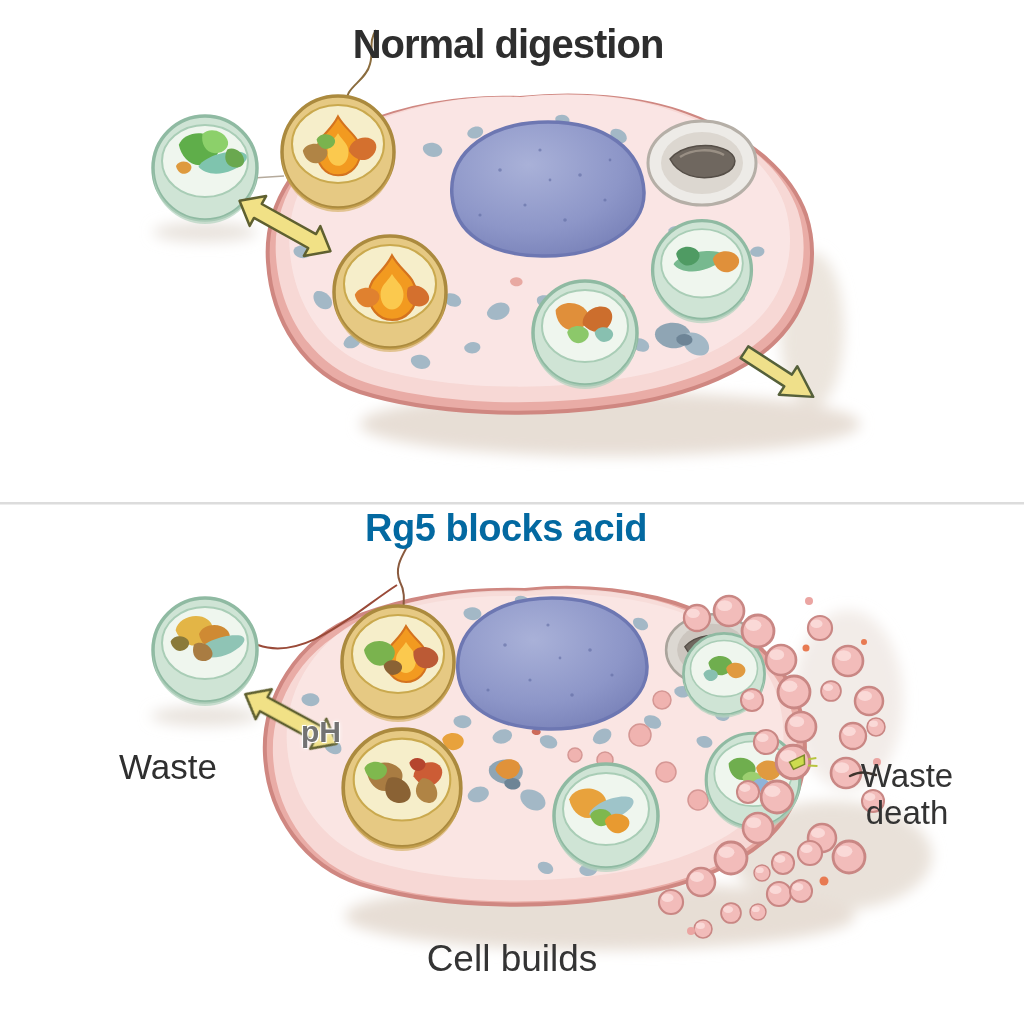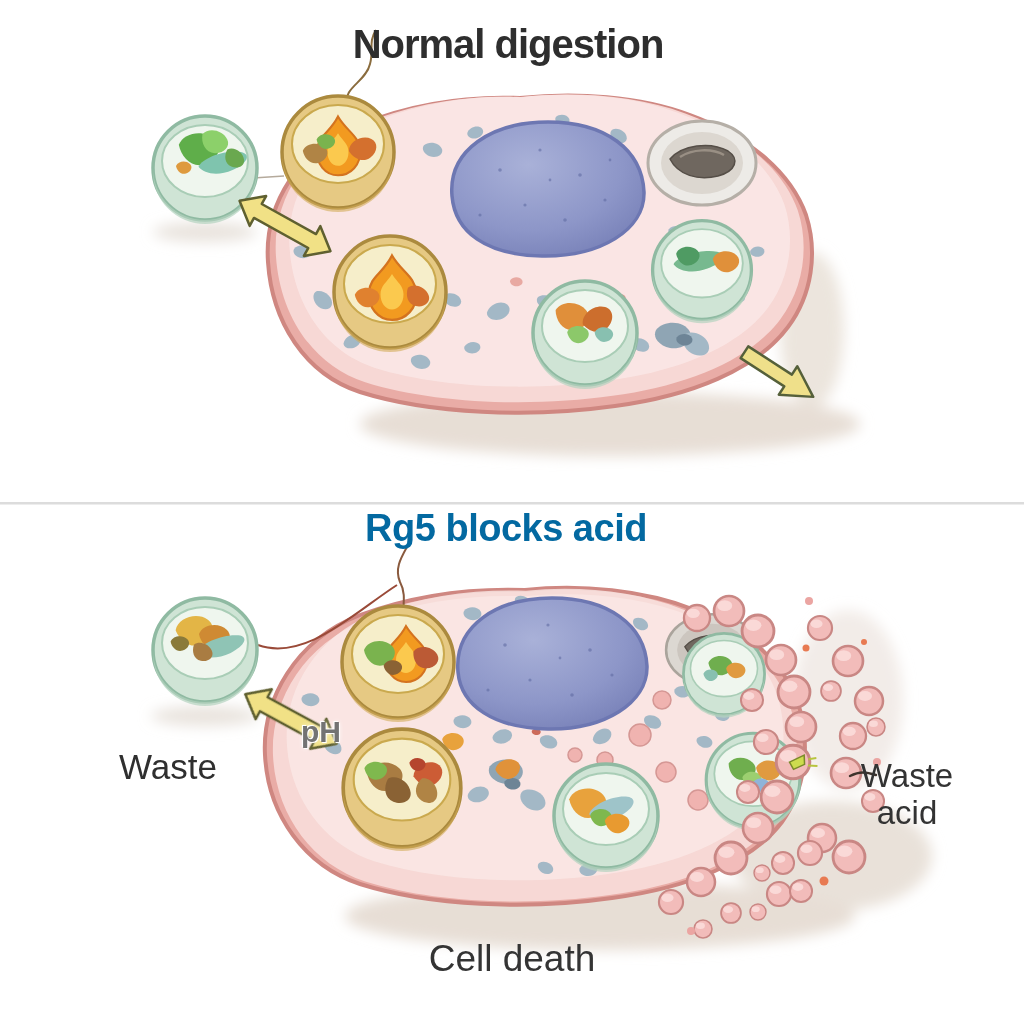--- a/index.html
+++ b/index.html
@@ -360,18 +360,18 @@
   <div class="lbl title-bottom">Rg5 blocks acid</div>
 
   <div class="lbl lbl-waste">
     <div>Waste</div>
   </div>
 
   <div class="lbl lbl-ph">pH</div>
 
   <div class="lbl lbl-celldeath">
     <div>Waste</div>
-    <div>acid</div>
+    <div>death</div>
   </div>
 
-  <div class="lbl caption">Cell death</div>
+  <div class="lbl caption">Cell builds</div>
 
 </div>
 
 </body></html>

